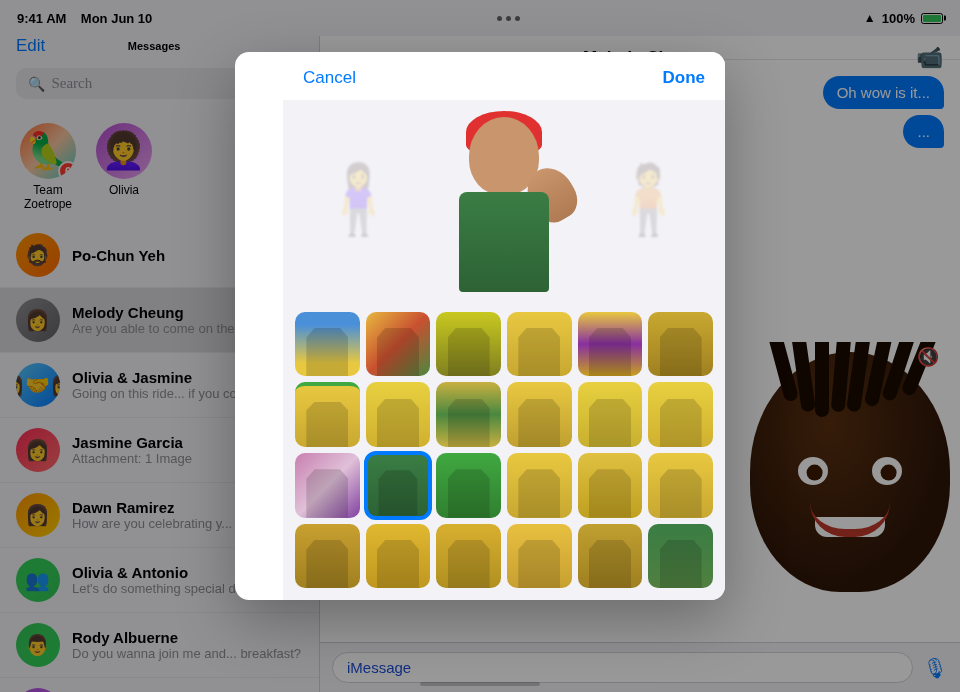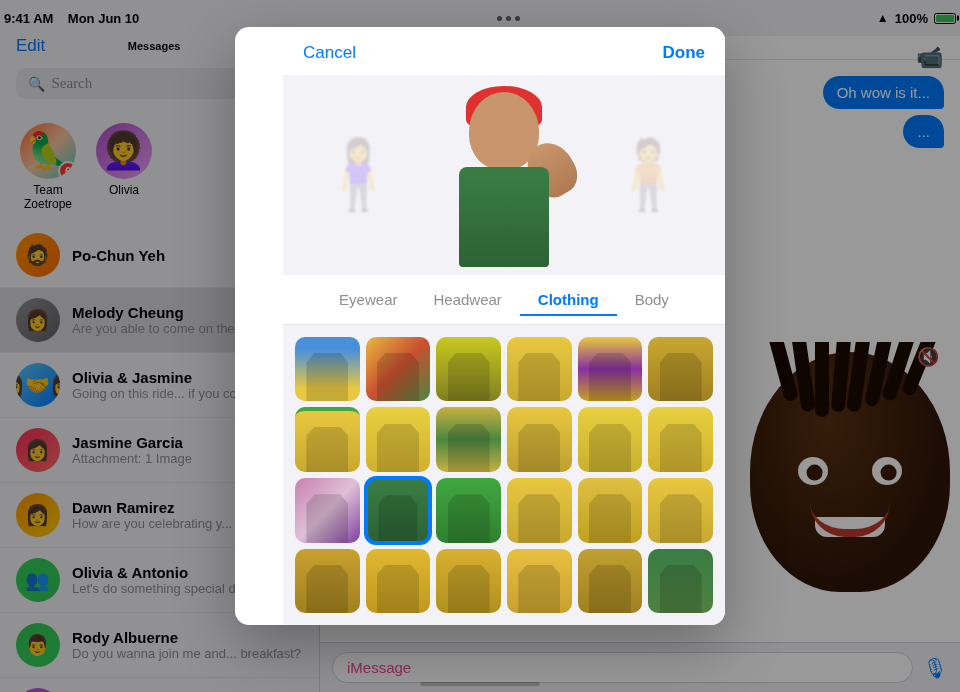--- a/index.html
+++ b/index.html
@@ -23,21 +23,21 @@
 
     
     .status-bar {
       position: absolute;
       top: 0; left: 0; right: 0;
       height: 36px;
       background: #f2f2f7;
       display: flex;
       align-items: center;
       justify-content: space-between;
-      padding: 0 4px;
+      padding: 0 17px;
       z-index: 10;
     }
     .status-bar-left {
       font-size: 13px;
       font-weight: 600;
       color: #000;
     }
     .status-bar-center {
       display: flex;
       gap: 4px;
@@ -519,21 +519,21 @@
       padding: 0 12px;
       gap: 10px;
     }
     .input-field {
       flex: 1;
       background: #fff;
       border: 1px solid #d1d1d6;
       border-radius: 20px;
       padding: 6px 14px;
       font-size: 15px;
-      color: #ec4899;
+      color: #1d4ed8;
     }
     .mic-icon { color: #007aff; font-size: 20px; }
 
     
     .large-memoji {
       position: absolute;
       right: 0px;
       bottom: 50px;
       width: 220px;
       height: 300px;
@@ -809,34 +809,20 @@
             <div class="memoji-arm-wave"></div>
             <div class="memoji-body-main"></div>
           </div>
         </div>
 
         <div class="memoji-side">
           <div style="font-size:80px; filter:blur(1px); opacity:0.5;">🧍</div>
         </div>
       </div>
 
-      <div class="modal-tabs">
-        <div class="modal-tab">
-          <span>Eyewear</span>
-        </div>
-        <div class="modal-tab">
-          <span>Headwear</span>
-        </div>
-        <div class="modal-tab active">
-          <span>Clothing</span>
-        </div>
-        <div class="modal-tab">
-          <span>Body</span>
-        </div>
-      </div>
 
       <div class="clothing-grid" id="clothing-grid">
       <div class="clothing-item cloth-1">
             <div class="shirt-silhouette"></div>
           </div>
           <div class="clothing-item cloth-2">
             <div class="shirt-silhouette"></div>
           </div>
           <div class="clothing-item cloth-3">
             <div class="shirt-silhouette"></div>

